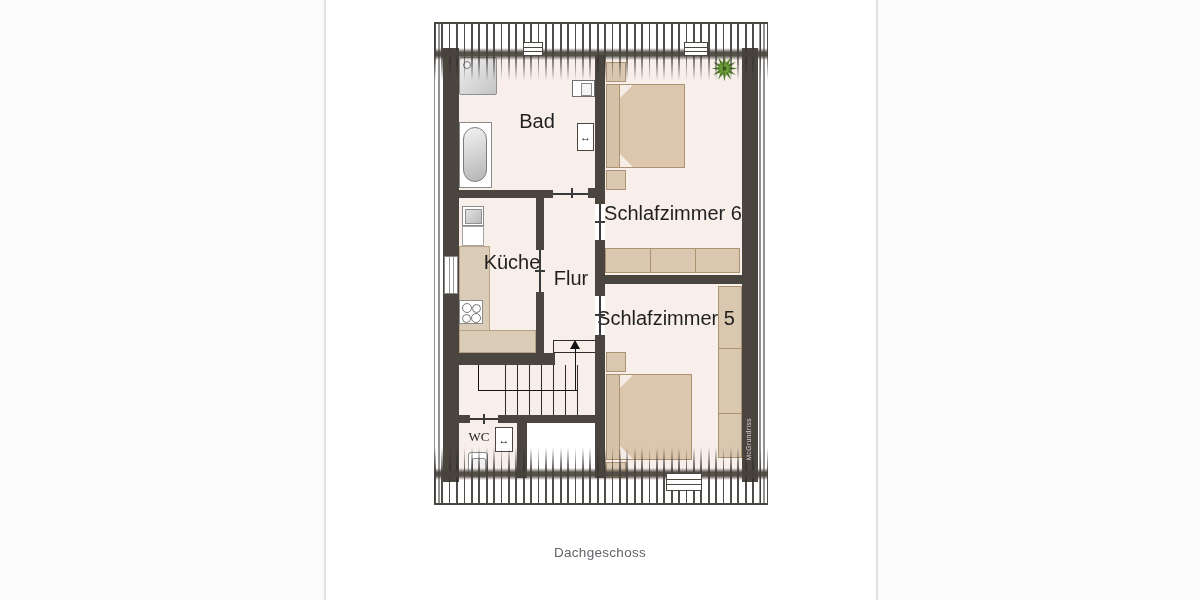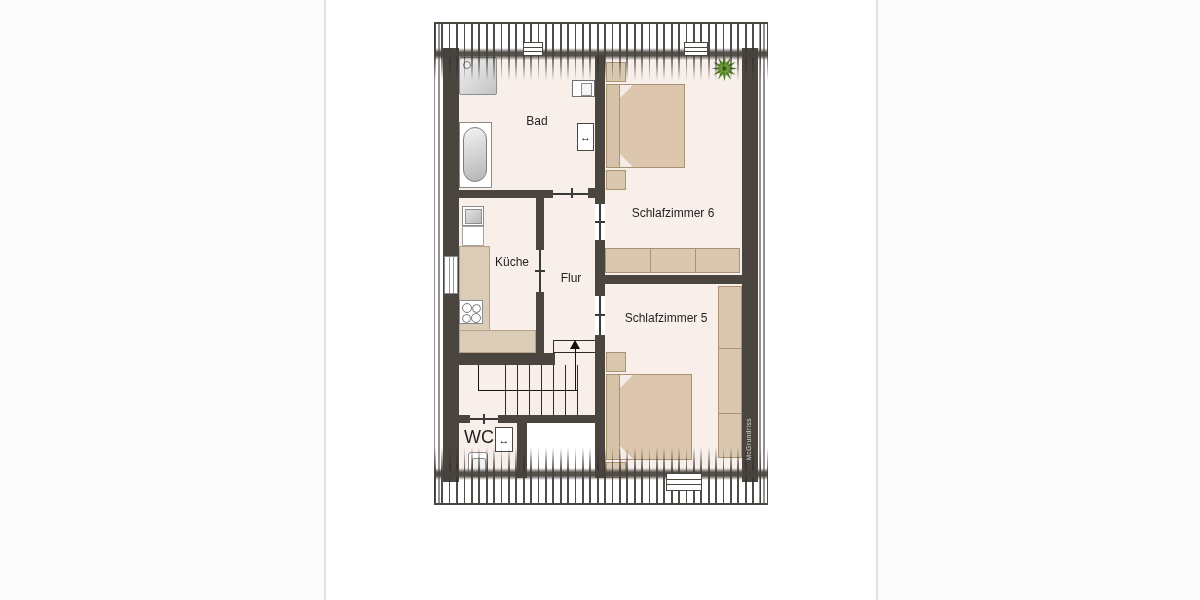--- a/index.html
+++ b/index.html
@@ -23,21 +23,21 @@
     background:linear-gradient(to bottom,rgba(72,66,60,0),rgba(72,66,60,.92) 35%,rgba(72,66,60,.92) 65%,rgba(72,66,60,0));}
   .floor{background:#f8efeb;}
   .wall{background:#4b4540;}
   .thinline{background:#3a3a3a;}
   .tick{background:#3a3a3a;}
   .void{background:#ffffff;}
 
   .furn{background:#d9c7b0;border:1px solid #ab9372;box-sizing:border-box;}
   .counter{background:#dbccb7;border:1px solid #b7a285;box-sizing:border-box;}
   .whitebox{background:#fff;border:1px solid #8a8a8a;box-sizing:border-box;}
-  .roomlabel{transform:translate(-50%,-50%);font-size:12px;color:#1f1f1f;white-space:nowrap;}
+  .roomlabel{transform:translate(-50%,-50%);font-size:20px;color:#1f1f1f;white-space:nowrap;}
   .window-h{background:#fff;border:1px solid #4a4741;box-sizing:border-box;}
   .window-h .wl{position:absolute;left:0;right:0;height:1px;background:#4a4741;}
   .window-v{background:#fff;border:1px solid #888;box-sizing:border-box;}
   .window-v .wlv{position:absolute;top:0;bottom:0;width:1px;background:#999;}
   .doorbox{background:#fff;border:1.5px solid #4a4741;box-sizing:border-box;
     display:flex;align-items:center;justify-content:center;font-size:11px;font-weight:bold;color:#111;}
   .stepline{width:1.3px;background:#2d2d2d;}
   .walk{background:#141414;}
   .caption{left:0;width:1200px;top:545px;text-align:center;font-size:13.5px;color:#5f6368;letter-spacing:.3px;}
   .watermark{position:absolute;left:3px;bottom:22px;writing-mode:vertical-rl;transform:rotate(180deg);
@@ -114,21 +114,21 @@
     </div>
     <div class="abs furn" style="left:172px;top:330px;width:20px;height:20px;"></div>
     <div class="abs furn" style="left:172px;top:440px;width:20px;height:16px;"></div>
     <div class="abs furn" style="left:172px;top:352px;width:14px;height:86px;background:#d5c2a8;"></div>
     <div class="abs furn" style="left:185px;top:352px;width:73px;height:86px;background:#dcc7ae;">
       <div class="pillow" style="left:0;top:0;border-top:13px solid #f6ece6;border-right:13px solid transparent;"></div>
       <div class="pillow" style="left:0;bottom:0;border-bottom:13px solid #f6ece6;border-right:13px solid transparent;"></div>
     </div>
     <div class="abs roomlabel" style="left:232px;top:296px;">Schlafzimmer 5</div>
 
-    <div class="abs roomlabel" style="left:45px;top:415px;font-size:18px;">WC</div>
+    <div class="abs roomlabel" style="left:45px;top:415px;font-size:13px;font-family:Liberation Serif, serif;">WC</div>
     <div class="abs doorbox" style="left:61px;top:405px;width:18px;height:25px;">
       <span>↔</span>
     </div>
     <div class="abs whitebox" style="left:34px;top:430px;width:20px;height:25px;border-radius:3px;">
       <div class="abs" style="left:3px;top:5px;width:12px;height:15px;border:1px solid #909090;border-radius:2px;background:#f1f1f1;"></div>
     </div>
 
     <div class="abs" style="left:119px;top:318px;width:42px;height:25px;border-left:1.4px solid #2d2d2d;border-top:1.4px solid #2d2d2d;box-sizing:border-box;"></div>
     <div class="abs" style="left:119px;top:330px;width:42px;height:1.3px;background:#2d2d2d;"></div>
     <div class="abs stepline" style="left:71px;top:343px;height:50px;"></div>
@@ -200,13 +200,14 @@
       <div class="wl" style="top:4px;"></div>
       <div class="wl" style="top:8px;"></div>
     </div>
     <div class="abs window-h" style="left:232px;top:451px;width:36px;height:18px;">
       <div class="wl" style="top:5px;"></div>
       <div class="wl" style="top:10px;"></div>
     </div>
 
   </div>
 
+  <div class="abs caption">Dachgeschoss</div>
 </div>
 
 </body></html>

